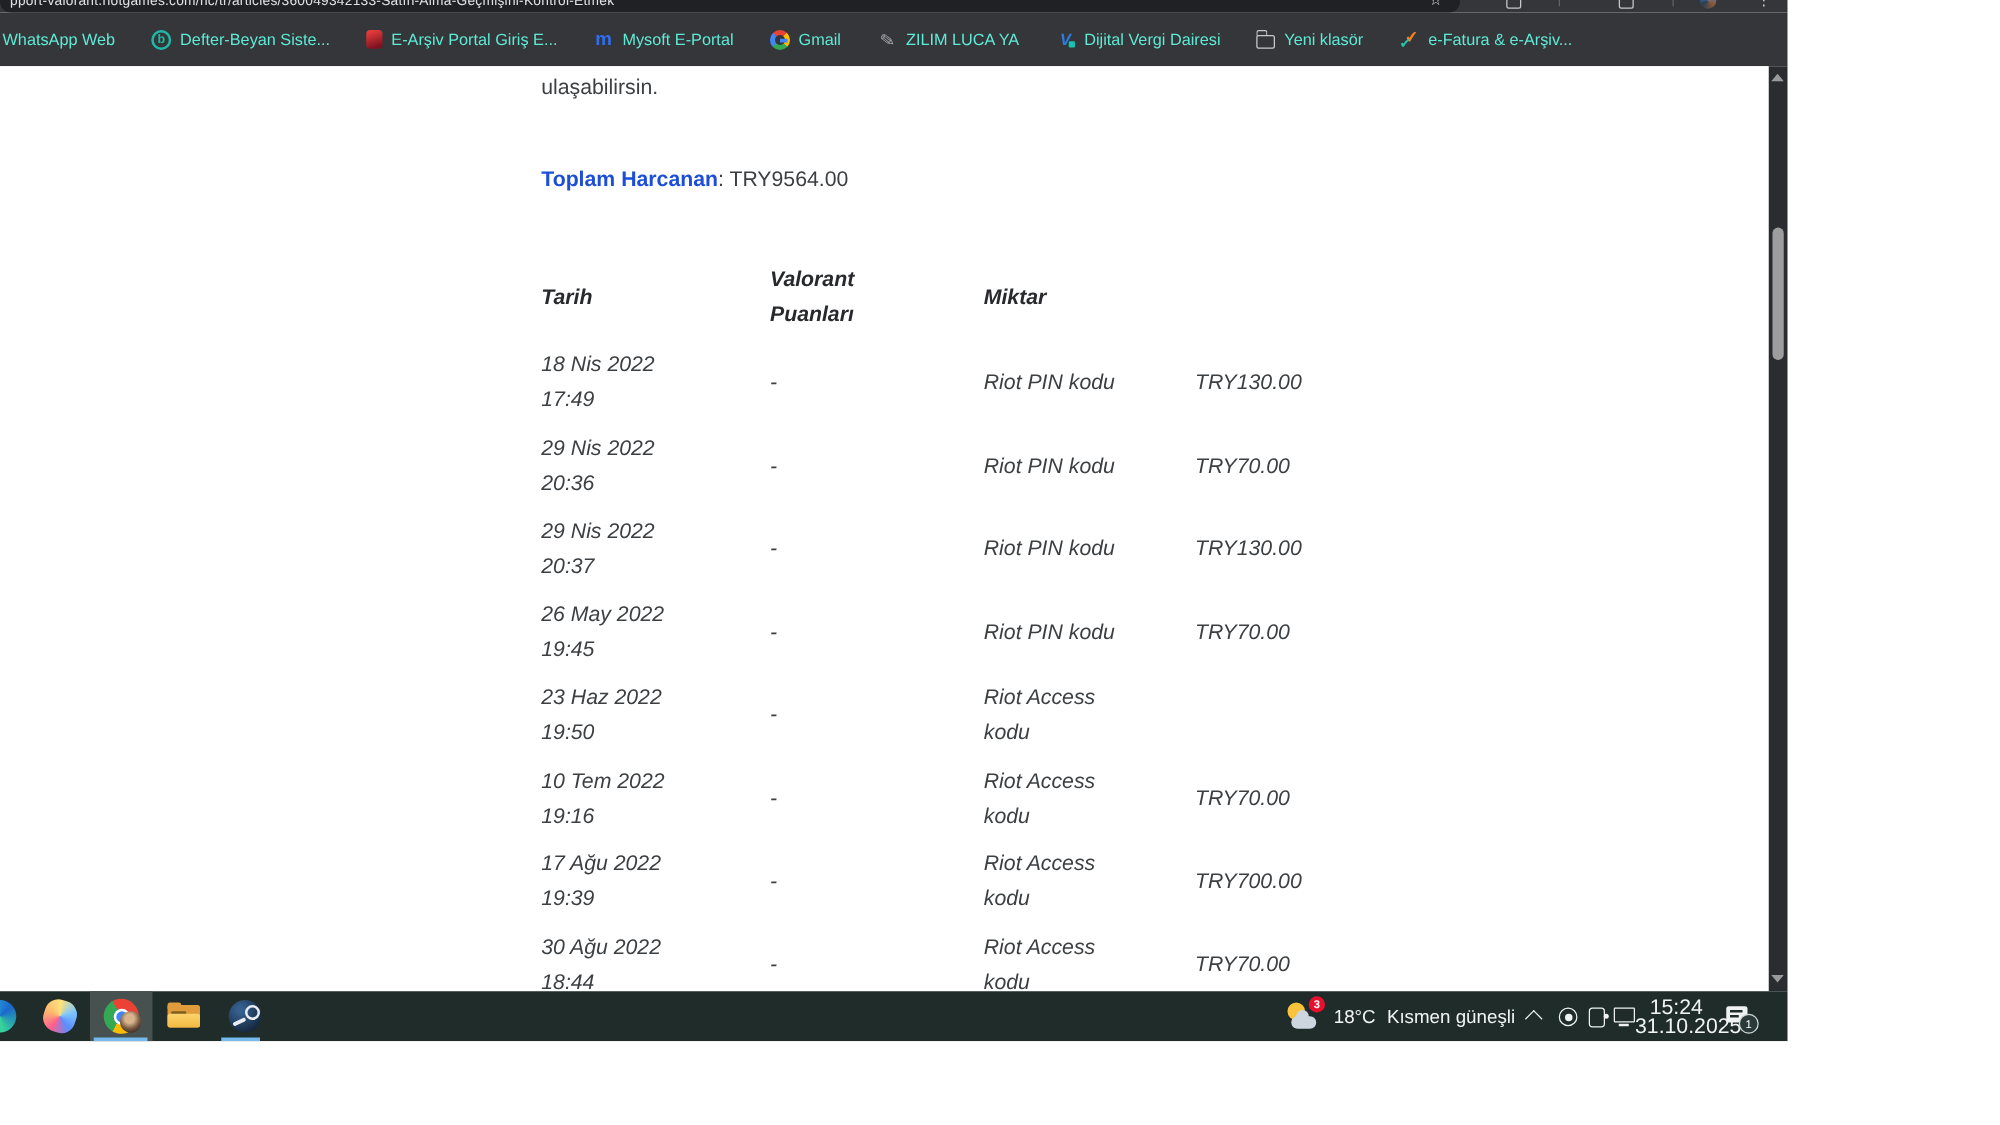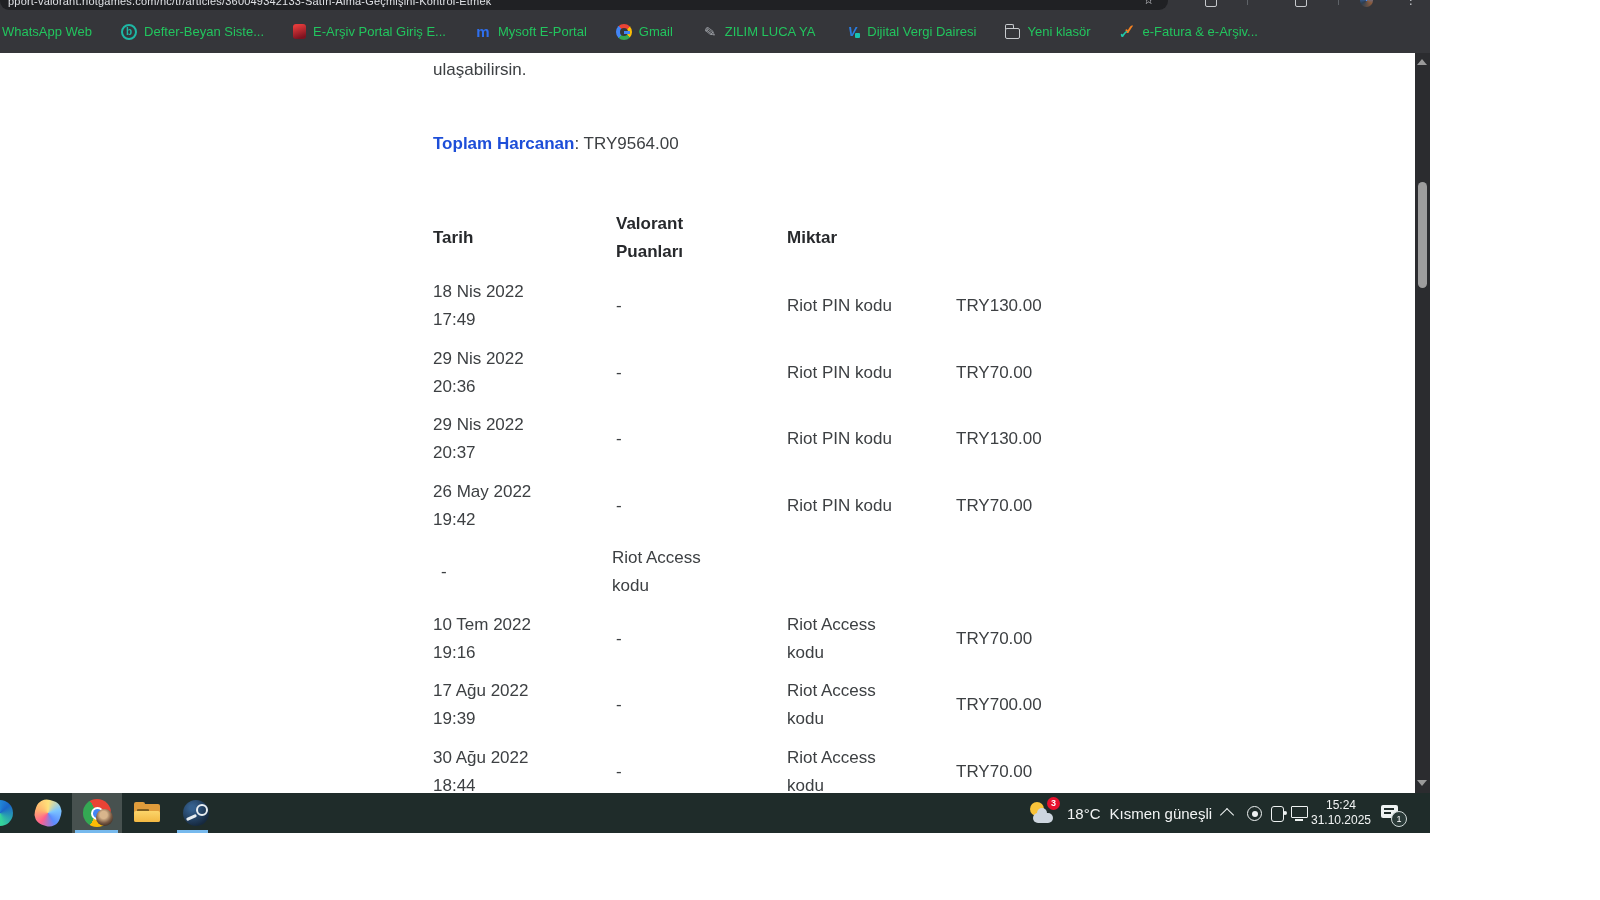--- a/index.html
+++ b/index.html
@@ -14,21 +14,21 @@
   .omnibox .star{position:absolute;right:14px;top:1px;font-size:12px;color:#dfe1e5;}
   .tb-sq{position:absolute;top:-5px;width:10px;height:10px;border:1.5px solid #c6c9cc;border-radius:2px;}
   .tb-div{position:absolute;top:-4px;width:1px;height:9px;background:#5f6368;}
   .tb-avatar{position:absolute;top:-6px;width:13px;height:13px;border-radius:50%;
     background:conic-gradient(#4c8bf5,#8a5a3a,#2c3e50,#4c8bf5);}
   .tb-dots{position:absolute;top:-7px;font-size:12px;color:#c6c9cc;}
 
   .bookmarks{position:absolute;left:0;top:10px;width:1430px;height:43px;background:#35363a;
     display:flex;align-items:center;gap:29px;padding-left:2px;box-sizing:border-box;}
   .bm{display:flex;align-items:center;gap:7px;flex:none;}
-  .bm-label{font-size:13px;color:#22c55e;white-space:nowrap;}
+  .bm-label{font-size:13px;color:#5eead4;white-space:nowrap;}
   .fav{width:16px;height:16px;display:inline-flex;align-items:center;justify-content:center;flex:none;position:relative;box-sizing:border-box;}
   .fav-defter{border:2px solid #1eb8a5;border-radius:50%;color:#1eb8a5;font-weight:bold;font-size:10px;}
   .fav-defter::before{content:"b";}
   .fav-earsiv{width:13px;height:15px;border-radius:3px;background:linear-gradient(160deg,#e23a3a 15%,#7c1220 85%);}
   .fav-mysoft{color:#2f6fed;font-weight:bold;font-size:15px;}
   .fav-mysoft::before{content:"m";}
   .fav-gmail{border-radius:50%;background:conic-gradient(from -45deg,#ea4335 0 90deg,#fbbc05 0 180deg,#34a853 0 270deg,#4285f4 0 360deg);}
   .fav-gmail::before{content:"";position:absolute;inset:4px;background:#35363a;border-radius:50%;}
   .fav-gmail::after{content:"";position:absolute;right:2px;top:7px;width:6px;height:3px;background:#4285f4;}
   .fav-zirve{color:#a7abb0;font-size:14px;transform:rotate(-8deg);}
@@ -41,21 +41,21 @@
     border:1.5px solid #c8cbce;border-bottom:none;border-radius:2px 2px 0 0;}
   .fav-efatura::before{content:"✔";color:#f4801f;font-size:13px;position:absolute;left:4px;top:-2px;transform:rotate(-6deg);}
   .fav-efatura::after{content:"✔";color:#1fc8a9;font-size:11px;position:absolute;left:0;top:4px;}
 
   
   .page{position:absolute;left:0;top:53px;width:1415px;height:740px;background:#fff;overflow:hidden;color:#3d4043;}
   .intro{position:absolute;left:433px;top:7px;font-size:17px;}
   .total{position:absolute;left:433px;top:81px;font-size:17px;}
   .total b{color:#1d4ed8;}
   .vtable{position:absolute;left:433px;top:150px;}
-  .trow{display:flex;}
+  .trow{display:flex;font-style:italic;}
   .tcell{white-space:pre-line;display:flex;align-items:center;line-height:28px;font-size:17px;color:#3d4043;box-sizing:border-box;}
   .trow.thead .tcell{font-weight:bold;color:#27292c;height:70px;}
   .trow.tdata .tcell{height:66.5px;}
   .c0{width:175px;}
   .c1{width:171px;padding-left:8px;}
   .c2{width:169px;padding-left:8px;}
   .c3{width:140px;padding-left:8px;}
 
   
   .scrollbar{position:absolute;left:1415px;top:53px;width:15px;height:740px;background:#2b2c2f;}
@@ -97,21 +97,21 @@
   .wx-badge{position:absolute;right:-2px;top:-3px;width:13px;height:13px;border-radius:50%;background:#e8112d;
     color:#fff;font-size:9px;font-weight:bold;display:flex;align-items:center;justify-content:center;}
   .wx-text{font-size:15px;white-space:nowrap;}
   .tray-chevron{position:absolute;left:1222px;top:17px;width:9px;height:9px;border-left:1.6px solid #eef2f2;border-top:1.6px solid #eef2f2;transform:rotate(45deg);}
   .tray-circle{position:absolute;left:1247px;top:13px;width:13px;height:13px;border:1.6px solid #eef2f2;border-radius:50%;display:flex;align-items:center;justify-content:center;}
   .tray-circle i{width:6px;height:6px;border-radius:50%;background:#eef2f2;}
   .tray-phone{position:absolute;left:1271px;top:13px;width:11px;height:14px;border:1.6px solid #eef2f2;border-radius:3px;}
   .tray-phone::after{content:"";position:absolute;right:-4px;top:4px;width:4px;height:4px;border-radius:50%;background:#eef2f2;}
   .tray-net{position:absolute;left:1291px;top:13px;width:15px;height:10px;border:1.6px solid #eef2f2;border-radius:1px;}
   .tray-net::after{content:"";position:absolute;left:3px;bottom:-4px;width:8px;height:1.8px;background:#eef2f2;}
-  .tray-clock{position:absolute;left:1308px;top:5px;width:66px;text-align:center;font-size:12px;line-height:15px;white-space:nowrap;}
+  .tray-clock{position:absolute;left:1308px;top:5px;width:66px;text-align:center;font-size:17px;line-height:15px;white-space:nowrap;}
   .tray-notif{position:absolute;left:1381px;top:12px;width:17px;height:13px;background:#eef2f2;border-radius:2px;}
   .tray-notif i{position:absolute;left:3px;height:1.8px;background:#1f2c2a;display:block;}
   .tray-notif i:nth-child(1){top:3px;width:10px;}
   .tray-notif i:nth-child(2){top:7px;width:7px;}
   .notif-badge{position:absolute;left:1391px;top:18px;width:14px;height:14px;border-radius:50%;background:#2a3a38;
     border:1.4px solid #cfd8d7;color:#fff;font-size:9px;display:flex;align-items:center;justify-content:center;}
 </style>
 </head>
 <body>
 
@@ -194,26 +194,28 @@
         </div>
         <div class="trow tdata">
           <div class="tcell c0">29 Nis 2022
 20:37</div>
           <div class="tcell c1">-</div>
           <div class="tcell c2">Riot PIN kodu</div>
           <div class="tcell c3">TRY130.00</div>
         </div>
         <div class="trow tdata">
           <div class="tcell c0">26 May 2022
-19:42</div>
+19:45</div>
           <div class="tcell c1">-</div>
           <div class="tcell c2">Riot PIN kodu</div>
           <div class="tcell c3">TRY70.00</div>
         </div>
         <div class="trow tdata">
+          <div class="tcell c0">23 Haz 2022
+19:50</div>
           <div class="tcell c1">-</div>
           <div class="tcell c2">Riot Access
 kodu</div>
         </div>
         <div class="trow tdata">
           <div class="tcell c0">10 Tem 2022
 19:16</div>
           <div class="tcell c1">-</div>
           <div class="tcell c2">Riot Access
 kodu</div>

